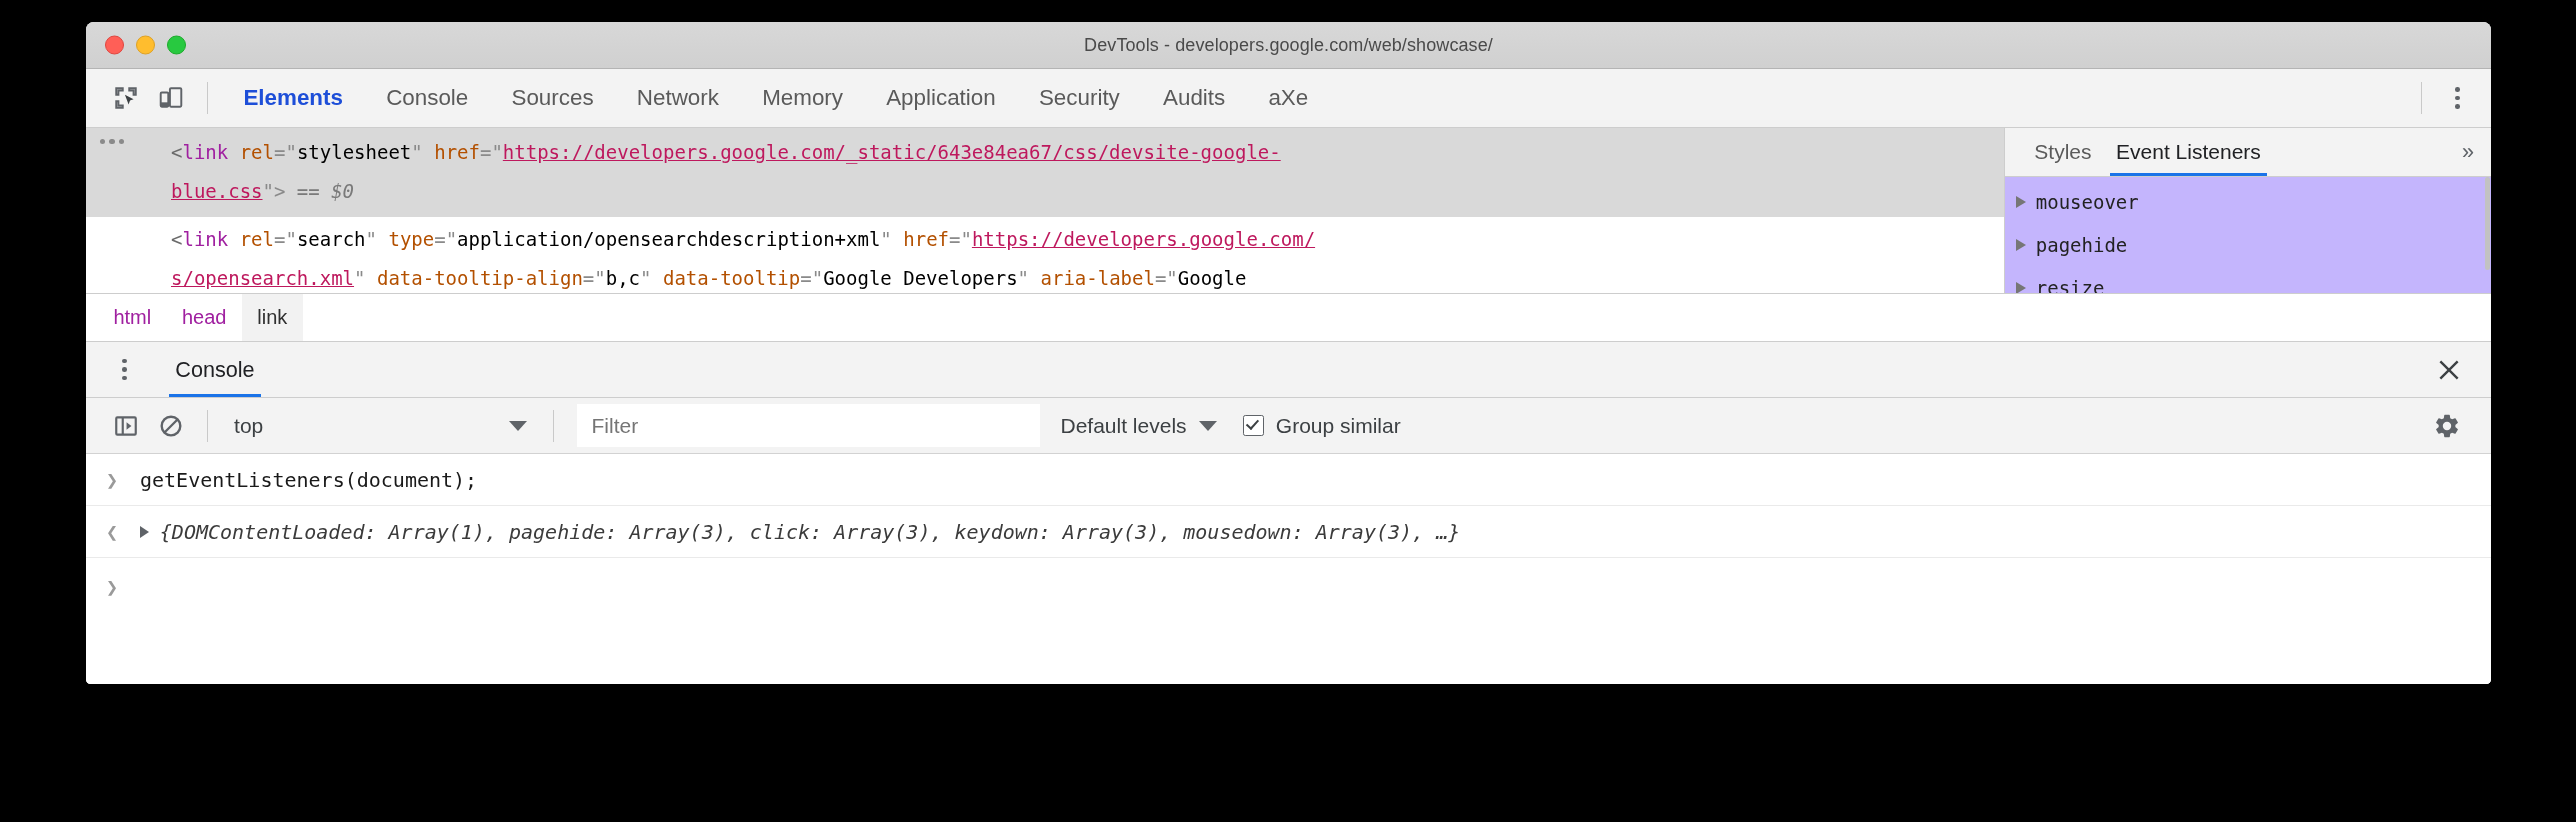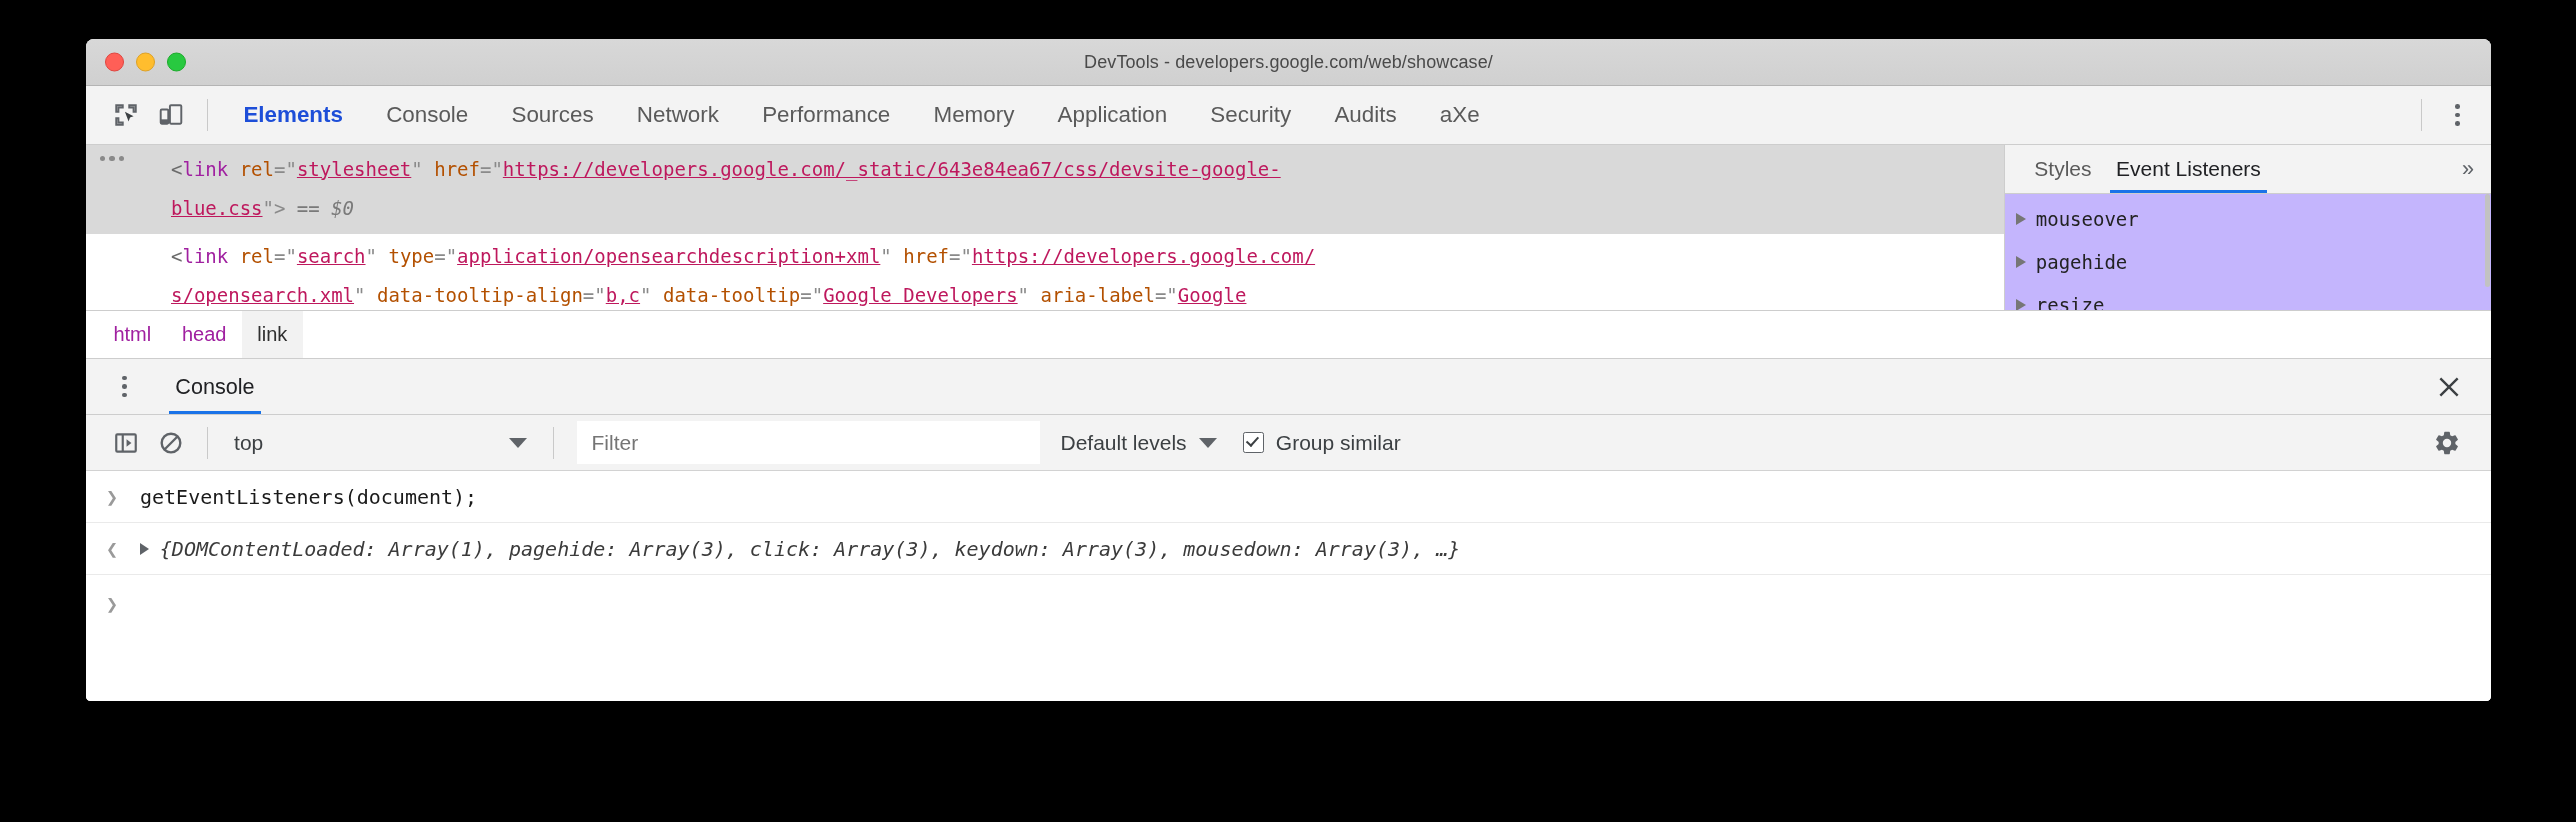--- a/index.html
+++ b/index.html
@@ -11,21 +11,21 @@
     overflow: hidden;
   }
   body {
     font-family: "Liberation Sans", sans-serif;
   }
 
   
   #devtools-window {
     position: absolute;
     left: 86px;
-    top: 39px;
+    top: 22px;
     width: 2405px;
     height: 662px;
     background: #ffffff;
     border-radius: 7.7px 7.7px 4.6px 4.6px;
     overflow: hidden;
     box-shadow: 0 1.5px 10.8px rgba(0,0,0,0.5);
     display: flex;
     flex-direction: column;
   }
 
@@ -160,21 +160,21 @@
   }
   .dots-gutter i {
     width: 5.4px; height: 5.4px; border-radius: 50%;
     background: #8a8a8a; display: block;
   }
   .dom-indent { display: inline-block; width: 85px; }
   .dom-indent2 { display: inline-block; width: 85px; }
   .t-punct { color: #6b6b6b; }
   .t-tag   { color: #a020a0; }
   .t-attr  { color: #b35000; }
-  .t-val   { color: #be185d; text-decoration: underline; }
+  .t-val   { color: #000000; }
   .t-link  { color: #be185d; text-decoration: underline; }
   .t-eq    { color: #8a8a8a; }
   .t-dollar{ color: #7a7a7a; font-style: italic; }
   #dom-row-2 { padding-top: 3.1px; }
 
   #sidebar-pane {
     width: 486px;
     min-width: 486px;
     background: #c4b5fd;
     border-left: 0.8px solid #cdcdcd;
@@ -470,21 +470,20 @@
         <rect x="11" y="3" width="10.5" height="17" rx="1" fill="none" stroke="#5f6368" stroke-width="1.8"></rect>
         <rect x="2.5" y="16" width="7" height="4" fill="#5f6368"></rect>
       </svg>
     </div>
     <div class="vsep"></div>
 
     <div class="panel-tab active">Elements</div>
     <div class="panel-tab">Console</div>
     <div class="panel-tab">Sources</div>
     <div class="panel-tab">Network</div>
-    <div class="panel-tab">Performance</div>
     <div class="panel-tab">Memory</div>
     <div class="panel-tab">Application</div>
     <div class="panel-tab">Security</div>
     <div class="panel-tab">Audits</div>
     <div class="panel-tab">aXe</div>
 
     <div class="spacer"></div>
     <div id="main-toolbar-right">
       <div class="vsep"></div>
       <div class="kebab">

